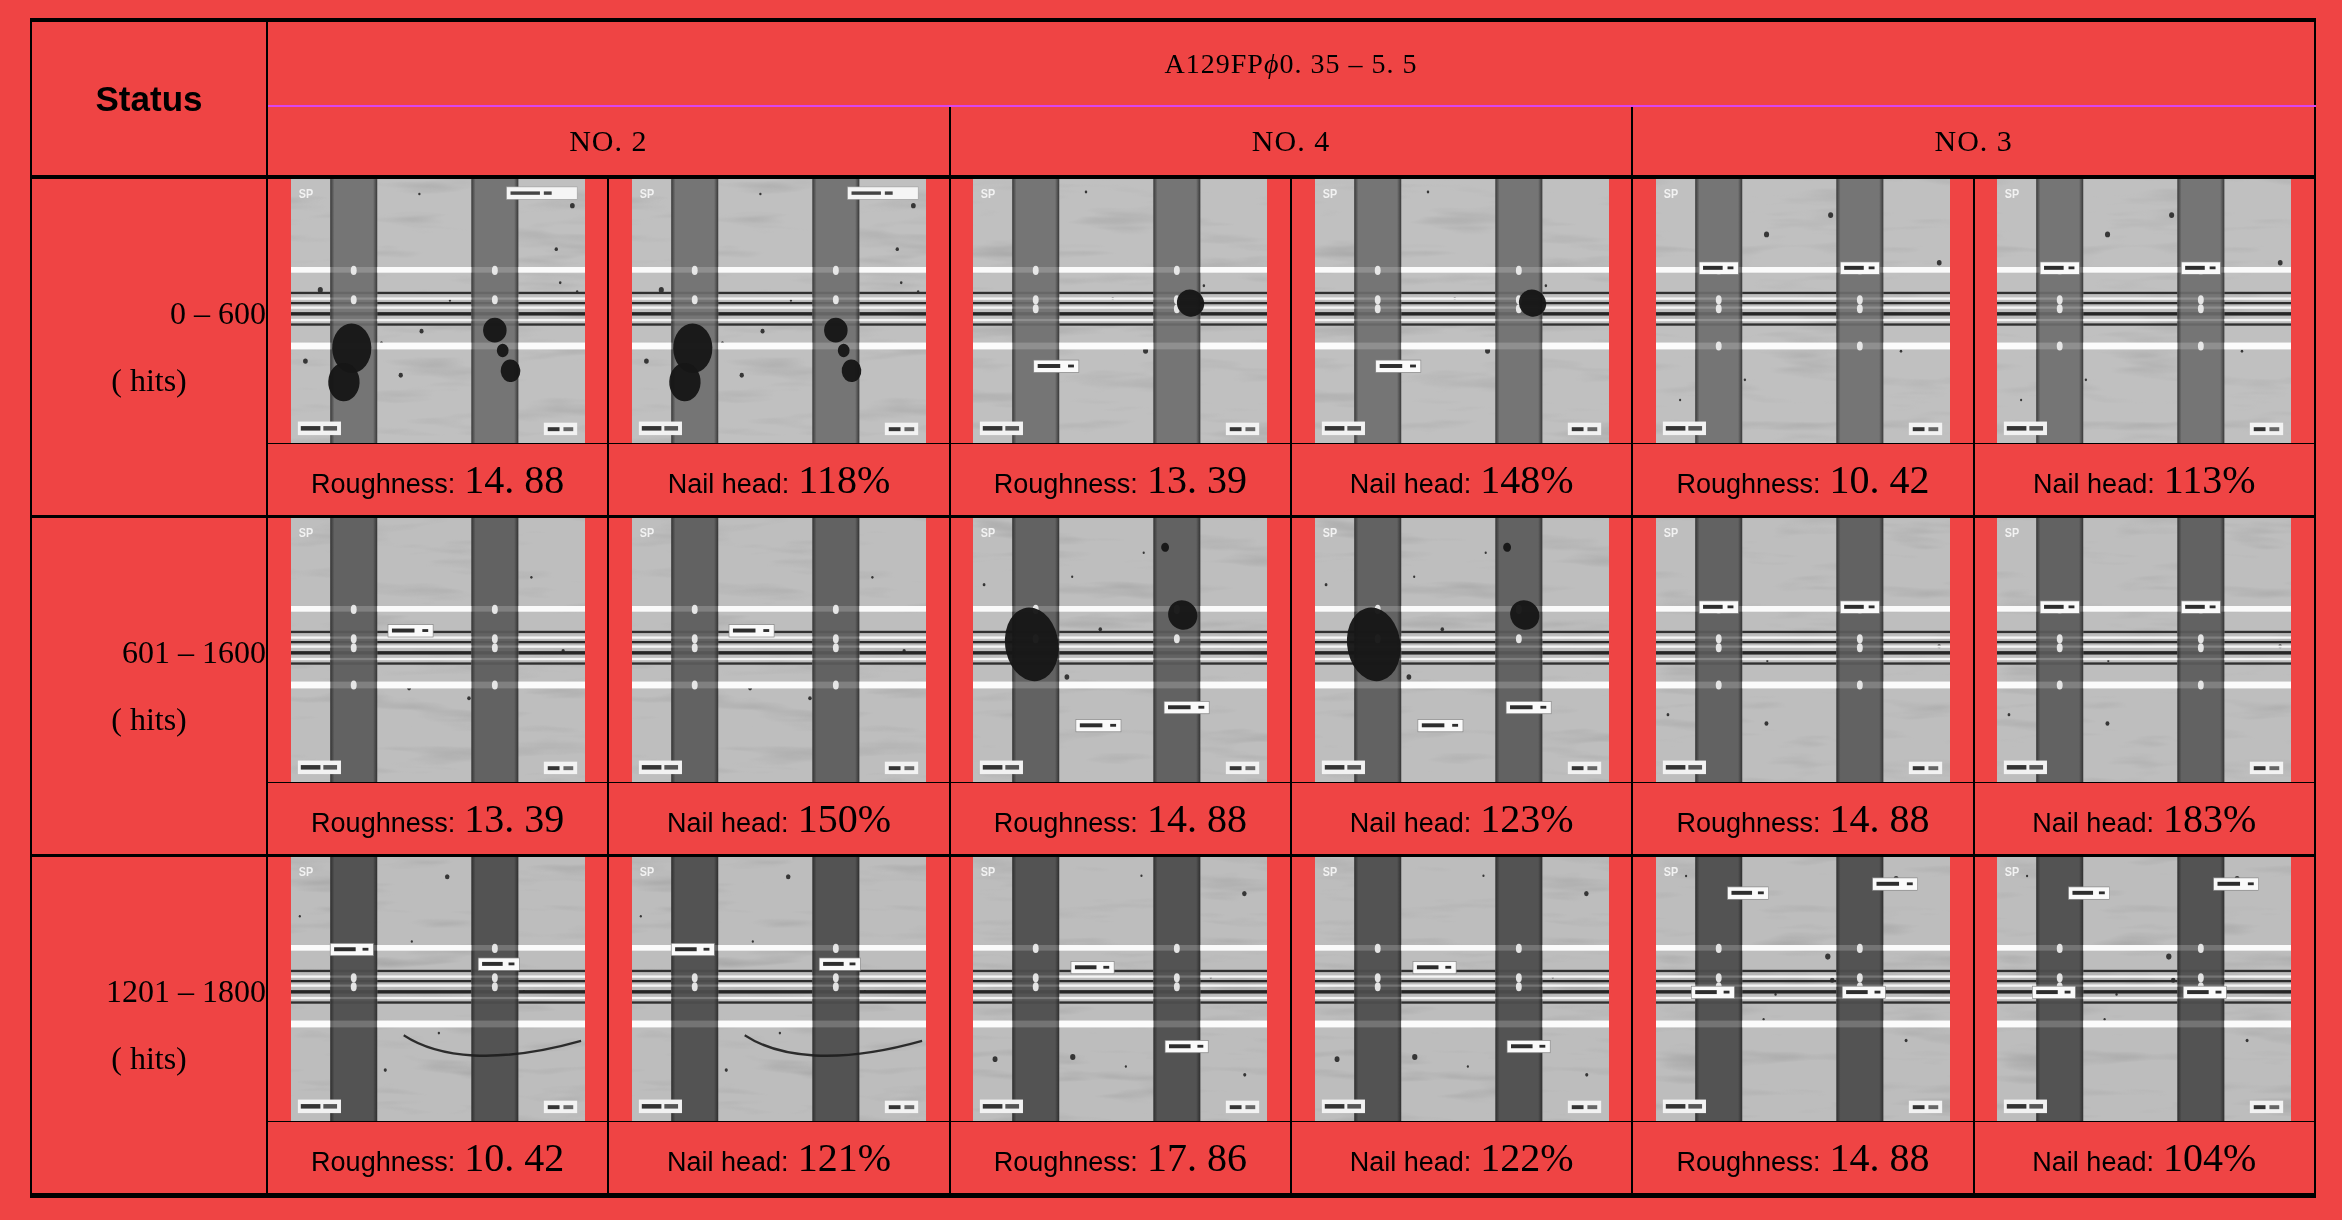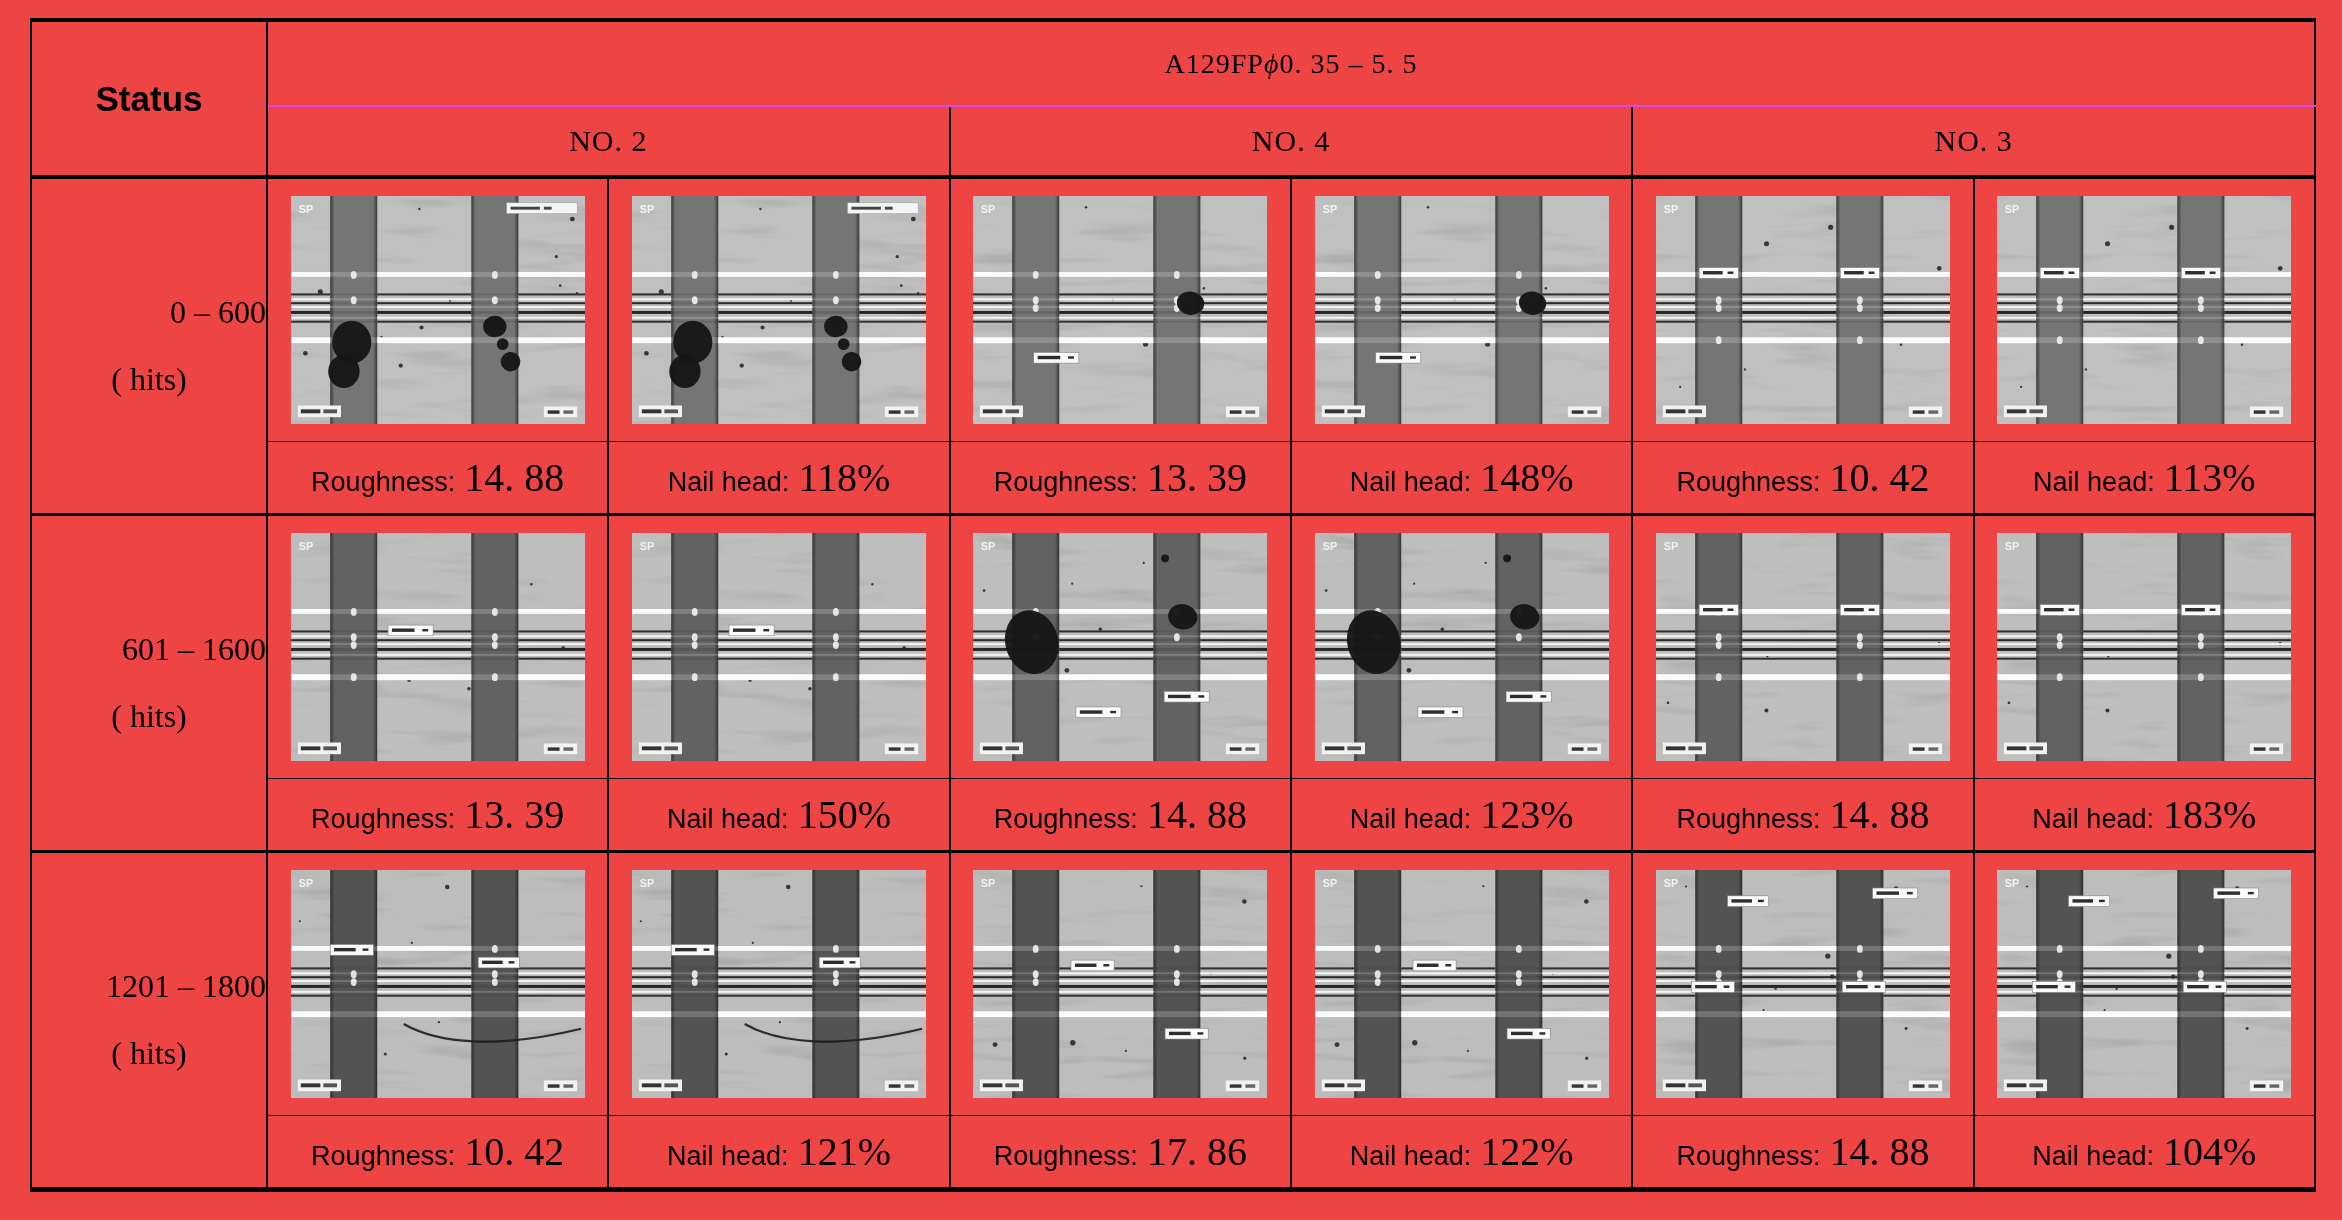--- a/index.html
+++ b/index.html
@@ -14,21 +14,21 @@
   tr.hr2 td{height:68px;border-bottom:4px solid #000;font-size:30px;letter-spacing:1px;}
 
   tr.img-row td{height:262px;border-bottom:1px solid #000;}
   tr.img-row td.status-c{border-bottom:3px solid #000;font-size:32px;}
   .status-c .l1{margin-bottom:30px;text-align:right;}
   tr.cap-row td{height:71px;border-bottom:3px solid #000;white-space:nowrap;}
 
   .cap-label{font-family:"Liberation Sans",sans-serif;font-size:27px;}
   .cap-value{font-family:"Liberation Serif",serif;font-size:40px;margin-left:9px;}
 
-  .photo{width:294px;height:228px;margin:0 auto;}
+  .photo{width:294px;height:264px;margin:0 auto;}
   .photo svg{display:block;width:100%;height:100%;}
   .phi{font-style:italic;}
 </style>
 </head>
 <body>
 
 <div class="page">
   <table class="tbl">
     <colgroup>
       <col style="width:236px">

